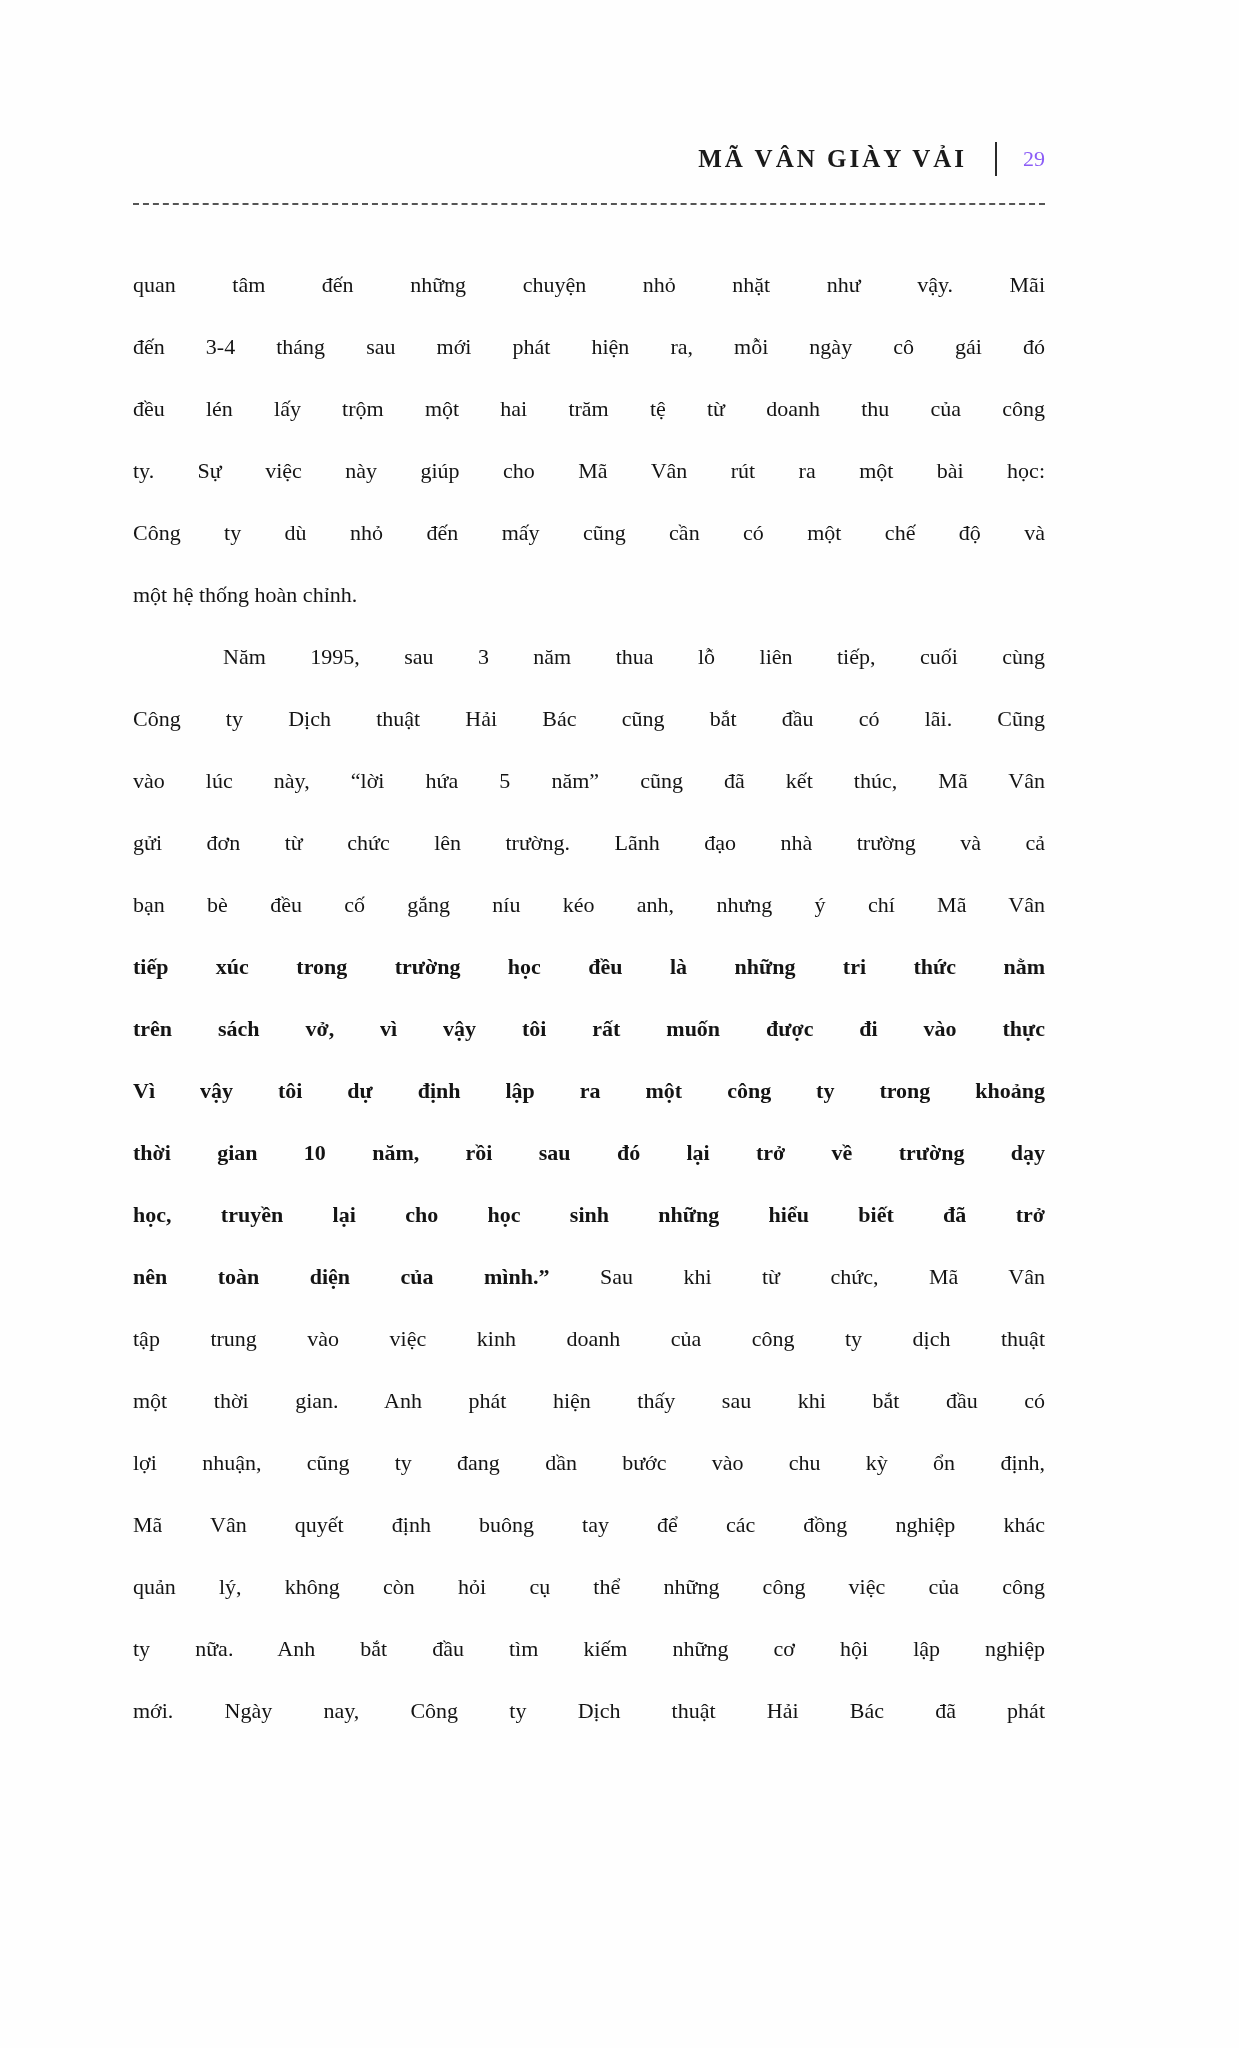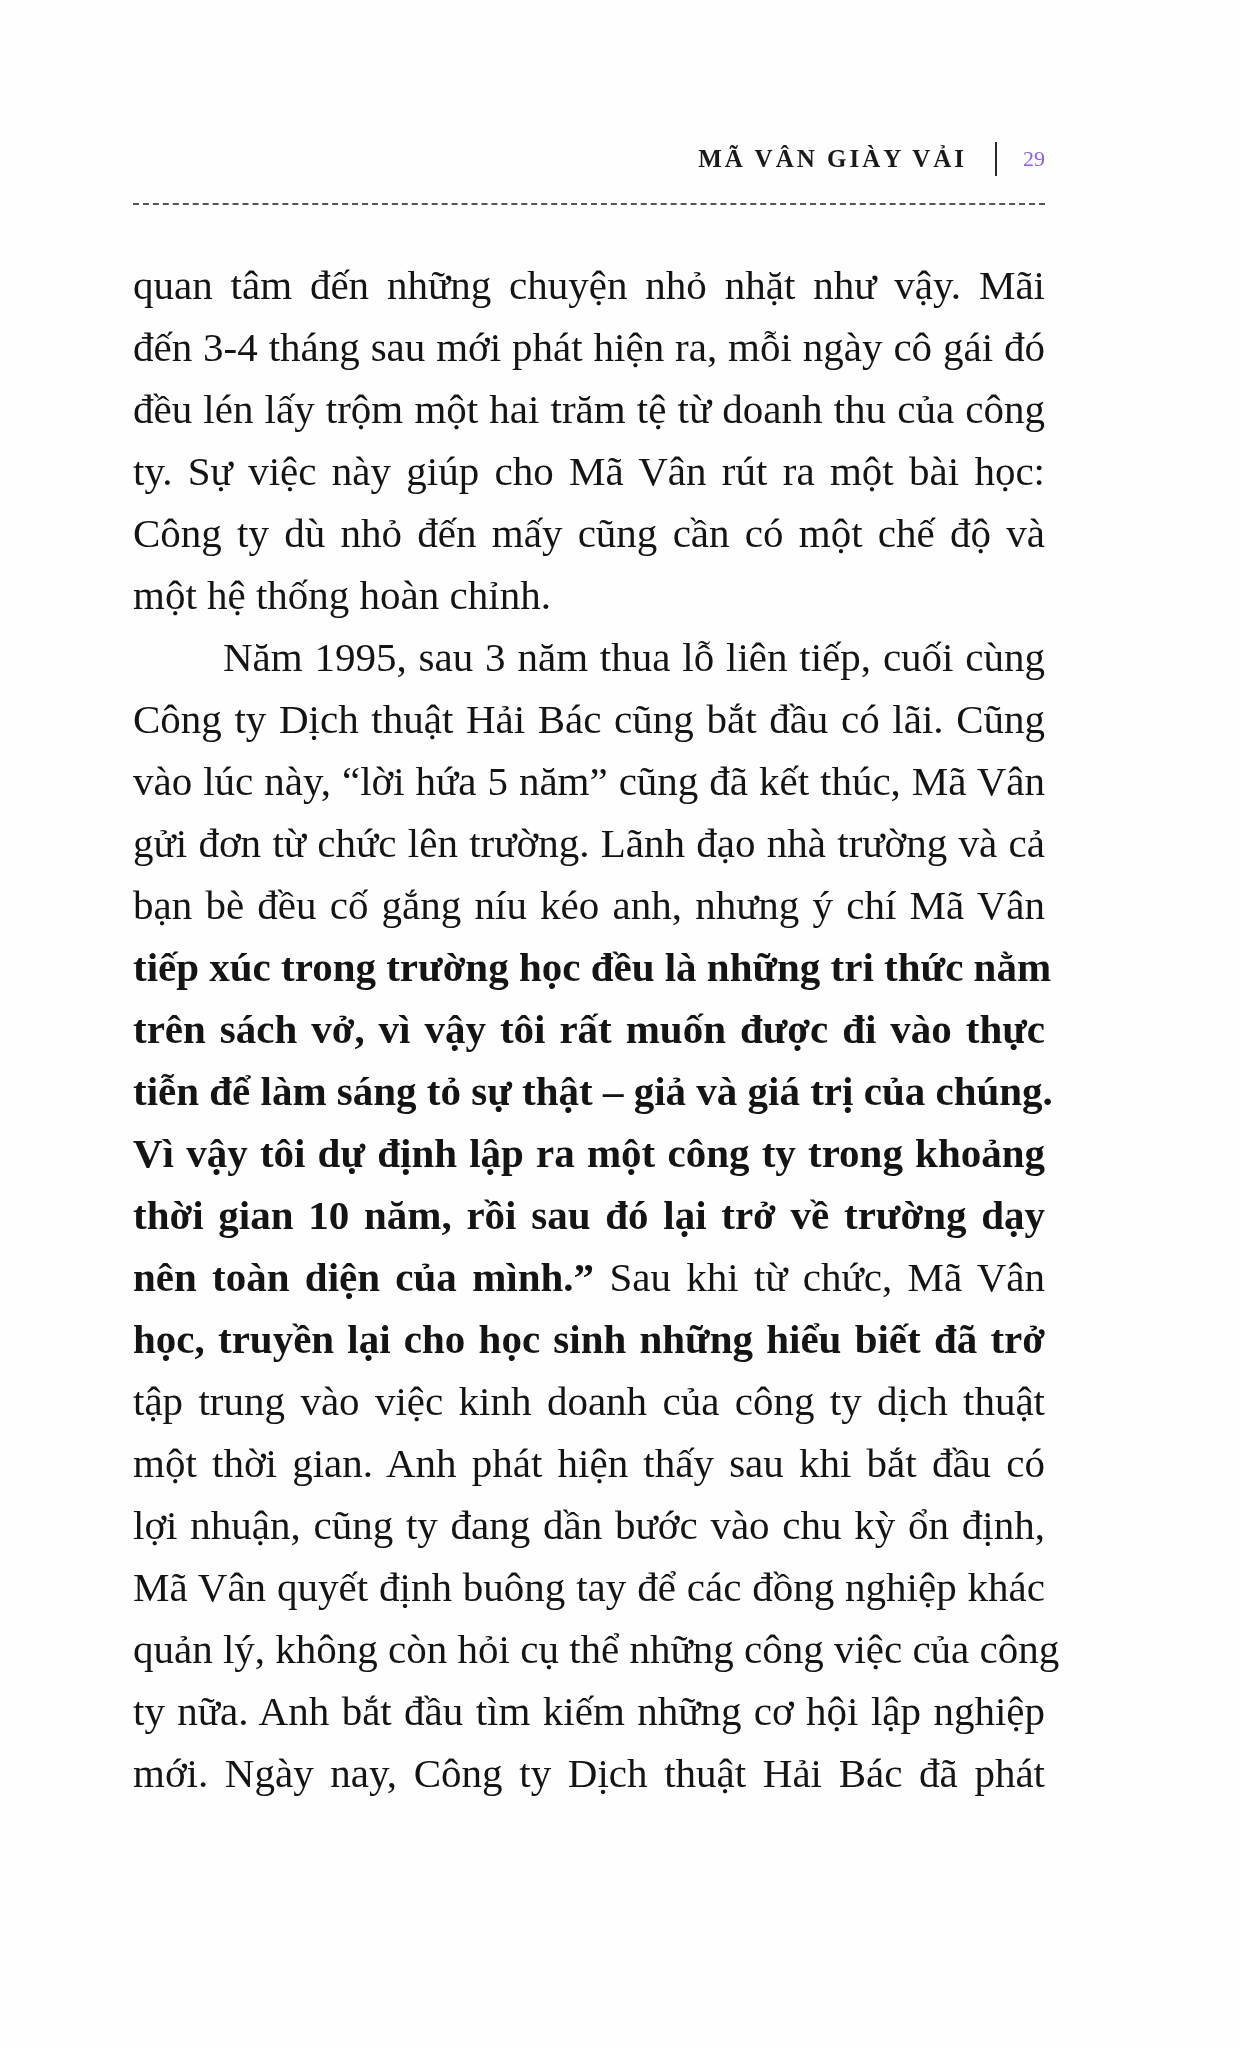--- a/index.html
+++ b/index.html
@@ -60,21 +60,21 @@
     }
     .text-body {
       position: absolute;
       left: 133px;
       top: 254px;
       width: 912px;
     }
     .line {
       height: 62px;
       line-height: 62px;
-      font-size: 41px;
+      font-size: 22px;
       text-align: justify;
       text-align-last: justify;
       white-space: nowrap;
       overflow: visible;
     }
     .line.last-line {
       text-align-last: left;
     }
     .line.indent {
       padding-left: 90px;
@@ -143,34 +143,31 @@
       <div class="line">
           <span class="line-inner">bạn bè đều cố gắng níu kéo anh, nhưng ý chí Mã Vân</span>
         </div>
       <div class="line b">
           <span class="line-inner">tiếp xúc trong trường học đều là những tri thức nằm</span>
         </div>
       <div class="line b">
           <span class="line-inner">trên sách vở, vì vậy tôi rất muốn được đi vào thực</span>
         </div>
       <div class="line b">
-          <span class="line-inner">tiễn để làm sáng tỏ sự thật – giả và giá trị của chúng.</span>
-        </div>
-      <div class="line b">
           <span class="line-inner">Vì vậy tôi dự định lập ra một công ty trong khoảng</span>
         </div>
       <div class="line b">
           <span class="line-inner">thời gian 10 năm, rồi sau đó lại trở về trường dạy</span>
         </div>
+      <div class="line b">
+          <span class="line-inner">học, truyền lại cho học sinh những hiểu biết đã trở</span>
+        </div>
       <div class="line">
         <span class="line-inner"><span class="b">nên toàn diện của mình.”</span><span> Sau khi từ chức, Mã Vân</span></span>
       </div>
-      <div class="line b">
-          <span class="line-inner">học, truyền lại cho học sinh những hiểu biết đã trở</span>
-        </div>
       <div class="line">
           <span class="line-inner">tập trung vào việc kinh doanh của công ty dịch thuật</span>
         </div>
       <div class="line">
           <span class="line-inner">một thời gian. Anh phát hiện thấy sau khi bắt đầu có</span>
         </div>
       <div class="line">
           <span class="line-inner">lợi nhuận, cũng ty đang dần bước vào chu kỳ ổn định,</span>
         </div>
       <div class="line">

